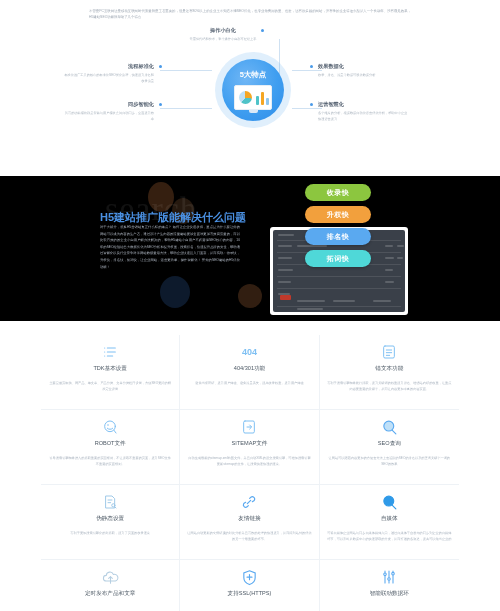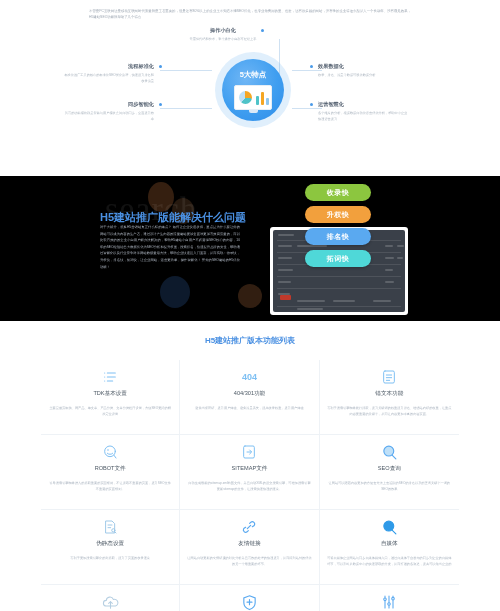--- a/index.html
+++ b/index.html
@@ -258,21 +258,20 @@
   </div>
 
   <div class="pills">
     <div class="pill p1">收录快</div>
     <div class="pill p2">升权快</div>
     <div class="pill p3">排名快</div>
     <div class="pill p4">拓词快</div>
   </div>
 
   <div class="sec3">
-    <div class="sec3-title">H5建站推广版本功能列表</div>
 
     <div class="grid">
 
       <div class="cell">
         <div class="icon">
           <svg width="16" height="16" viewBox="0 0 24 24" fill="none" stroke="#7fc0f3" stroke-width="1.6" stroke-linecap="round">
             <circle cx="4" cy="6" r=".9" fill="#7fc0f3" stroke="none"></circle>
               <line x1="8" y1="6" x2="20" y2="6"></line>
             <circle cx="4" cy="12" r=".9" fill="#7fc0f3" stroke="none"></circle>
               <line x1="8" y1="12" x2="20" y2="12"></line>

